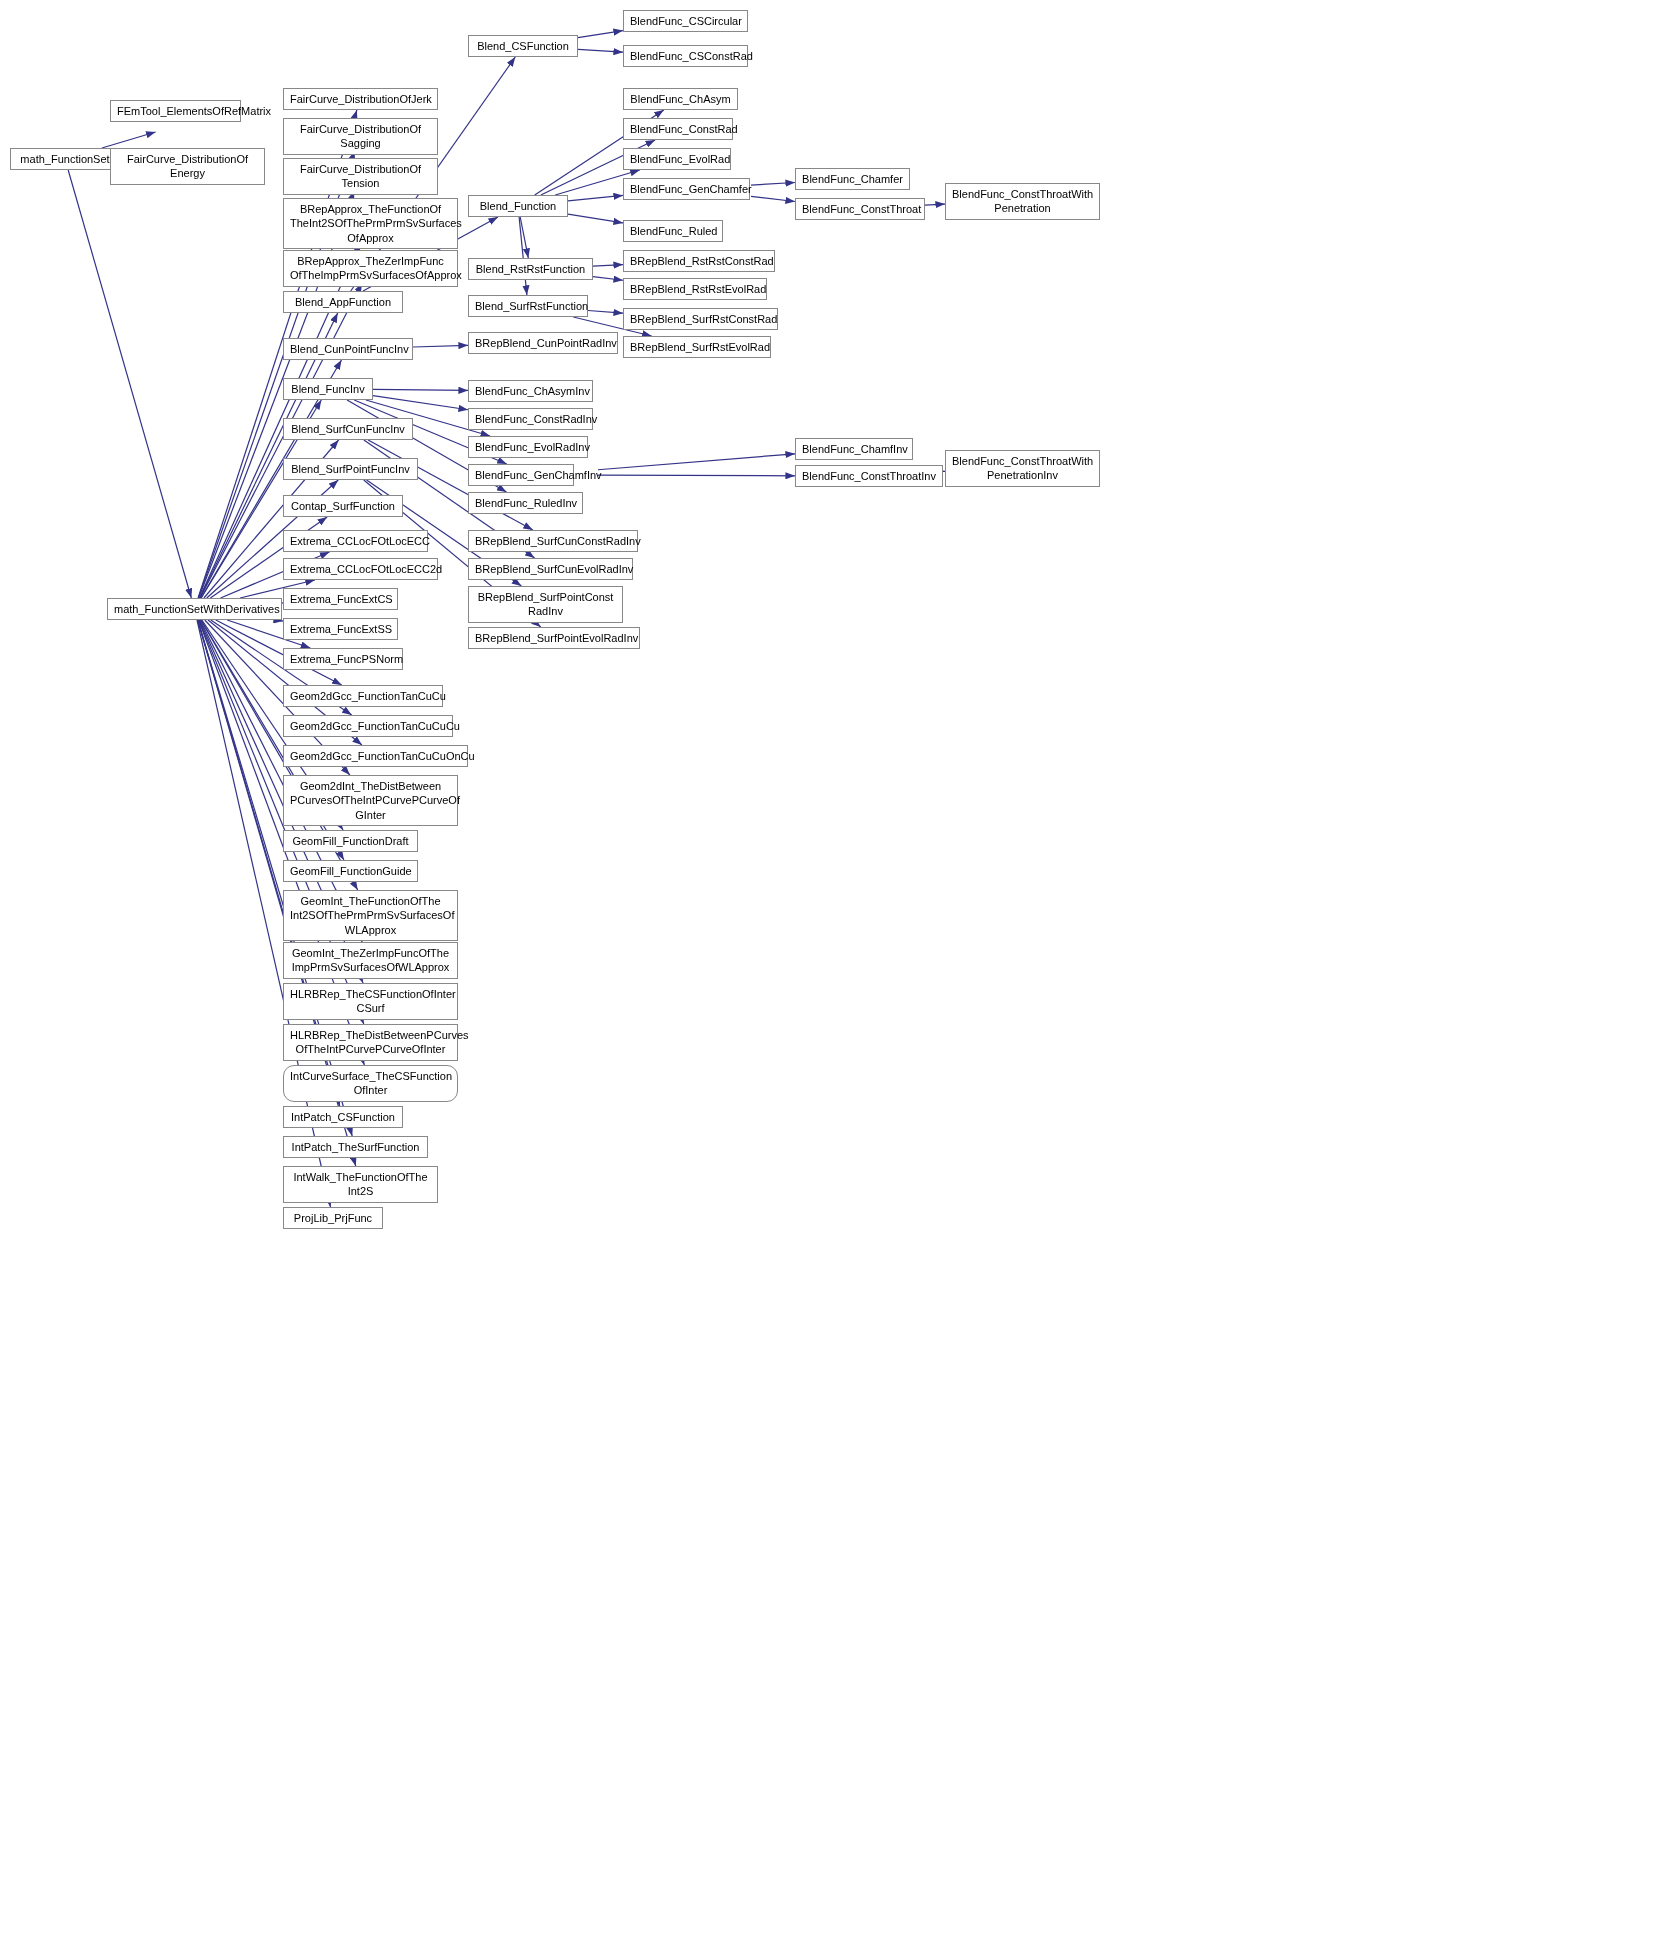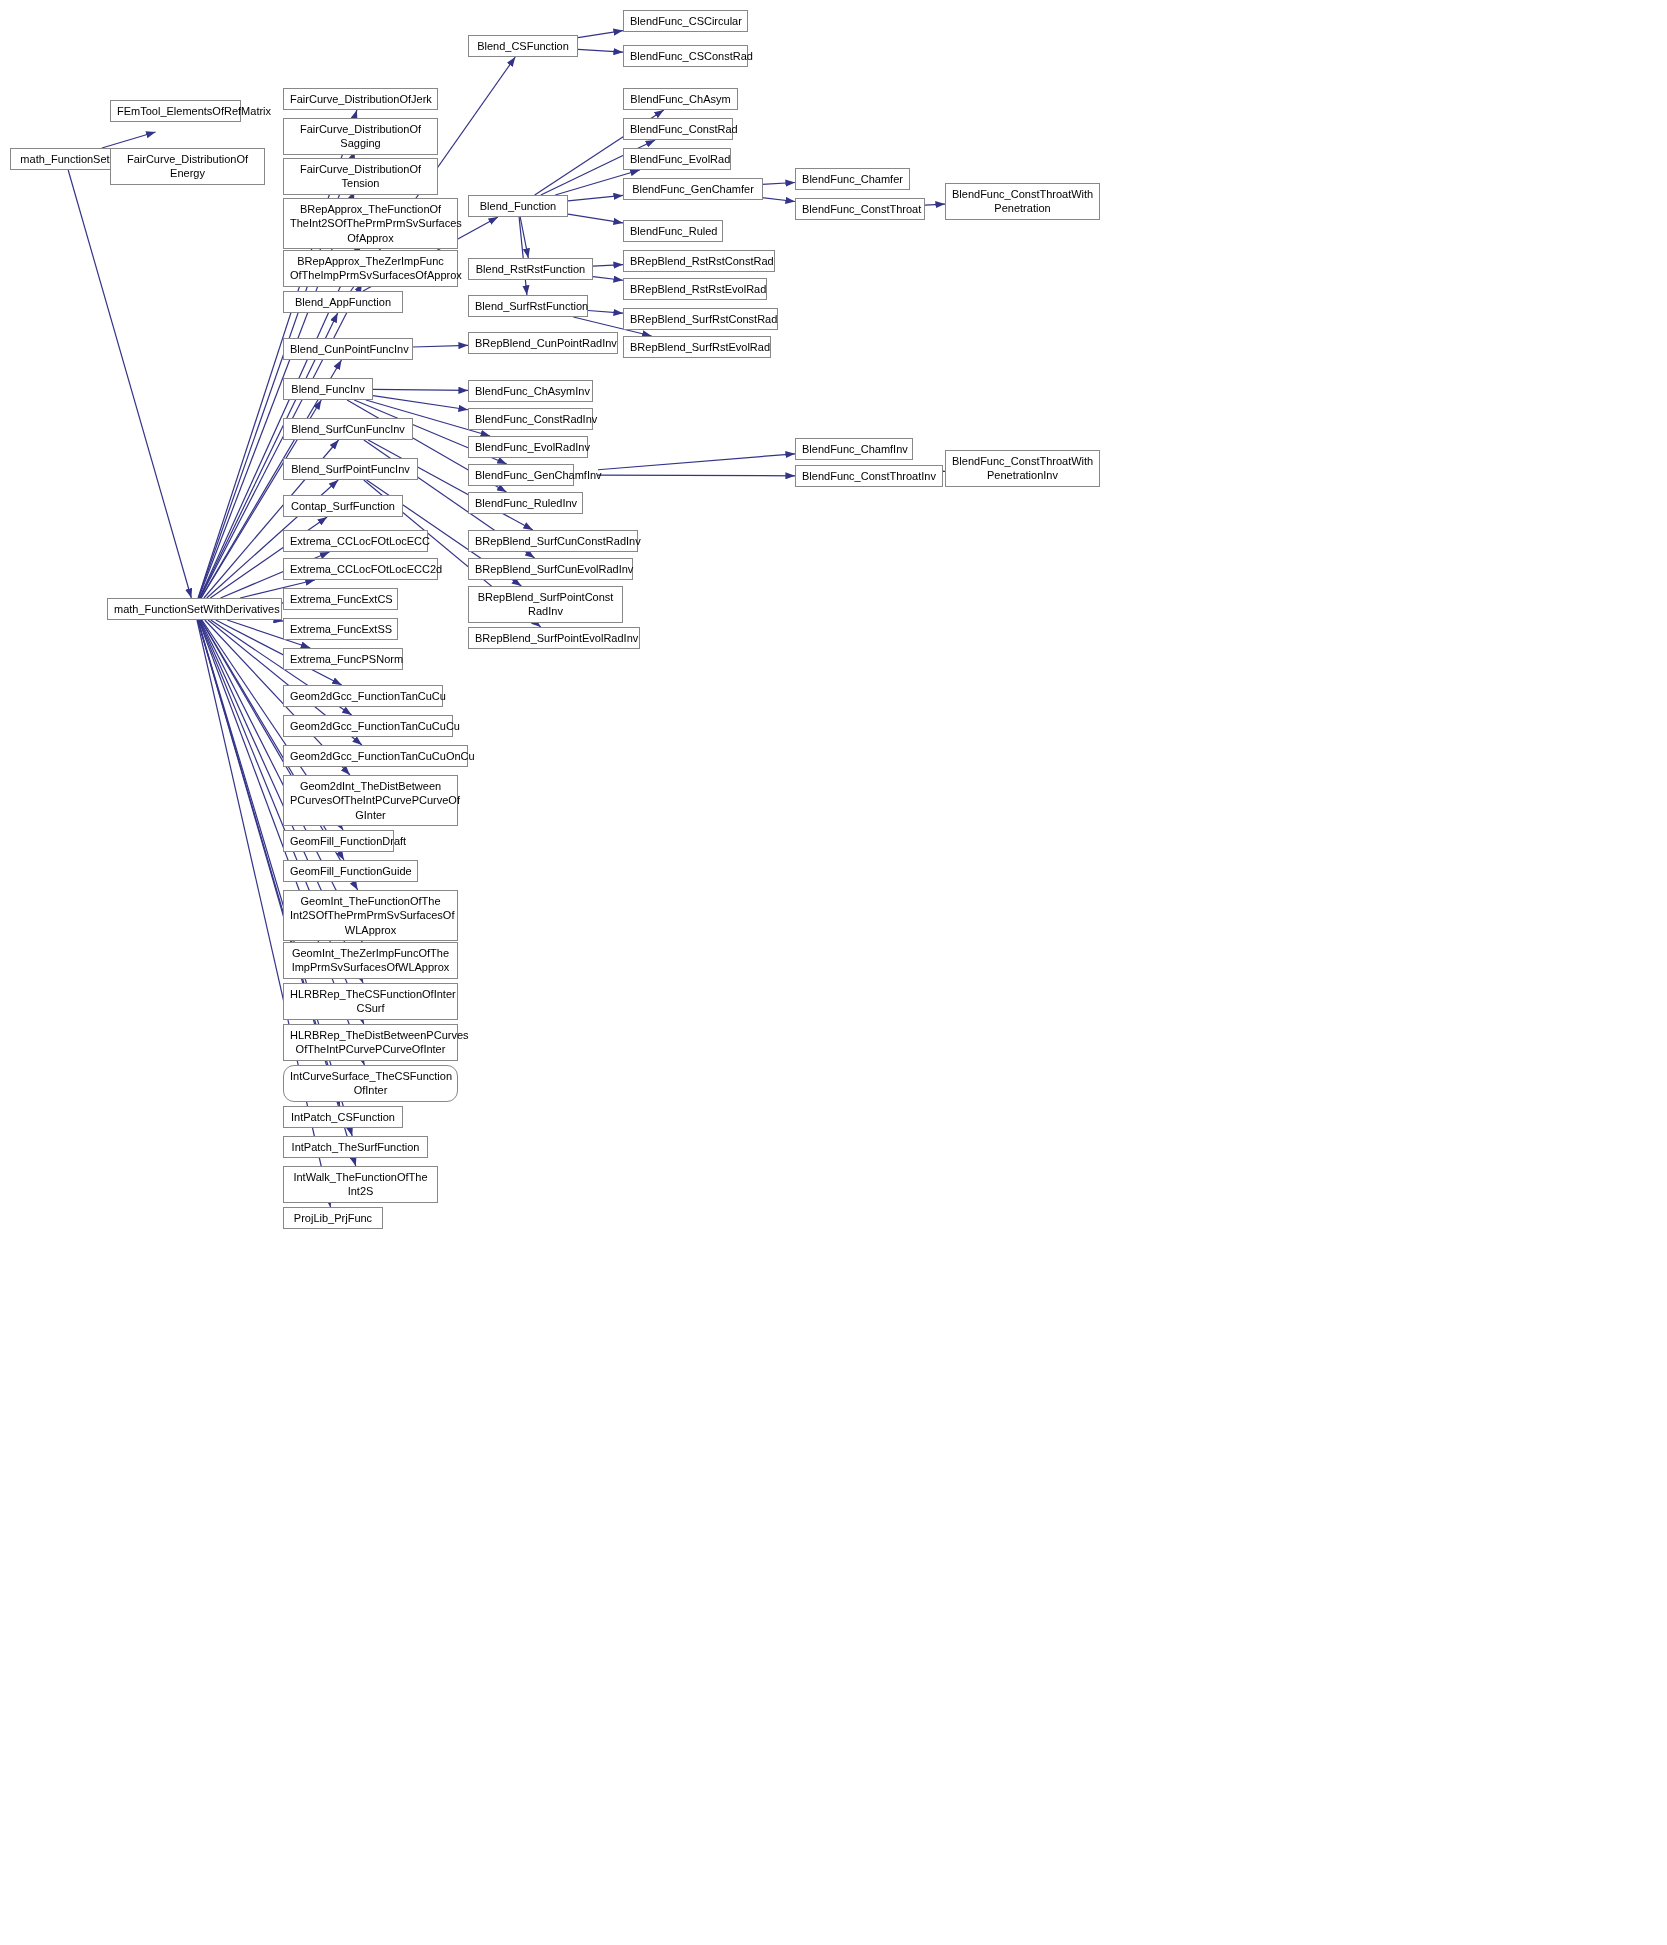--- a/index.html
+++ b/index.html
@@ -141,21 +141,21 @@
     <div class="node" style="left: 283px; top: 558px; width: 155px;">Extrema_CCLocFOtLocECC2d</div>
     <div class="node" style="left: 283px; top: 588px; width: 115px;">Extrema_FuncExtCS</div>
     <div class="node" style="left: 283px; top: 618px; width: 115px;">Extrema_FuncExtSS</div>
     <div class="node" style="left: 283px; top: 648px; width: 120px;">Extrema_FuncPSNorm</div>
     <div class="node" style="left: 283px; top: 685px; width: 160px;">Geom2dGcc_FunctionTanCuCu</div>
     <div class="node" style="left: 283px; top: 715px; width: 170px;">Geom2dGcc_FunctionTanCuCuCu</div>
     <div class="node" style="left: 283px; top: 745px; width: 185px;">Geom2dGcc_FunctionTanCuCuOnCu</div>
     <div class="node multi-line" style="left: 283px; top: 775px; width: 175px; white-space: normal; height: auto;">Geom2dInt_TheDistBetween
 PCurvesOfTheIntPCurvePCurveOf
 GInter</div>
-    <div class="node" style="left: 283px; top: 830px; width: 111px;">GeomFill_FunctionDraft</div>
+    <div class="node" style="left: 283px; top: 830px; width: 135px;">GeomFill_FunctionDraft</div>
     <div class="node" style="left: 283px; top: 860px; width: 135px;">GeomFill_FunctionGuide</div>
     <div class="node multi-line" style="left: 283px; top: 890px; width: 175px; white-space: normal; height: auto;">GeomInt_TheFunctionOfThe
 Int2SOfThePrmPrmSvSurfacesOf
 WLApprox</div>
     <div class="node multi-line" style="left: 283px; top: 942px; width: 175px; white-space: normal; height: auto;">GeomInt_TheZerImpFuncOfThe
 ImpPrmSvSurfacesOfWLApprox</div>
     <div class="node multi-line" style="left: 283px; top: 983px; width: 175px; white-space: normal; height: auto;">HLRBRep_TheCSFunctionOfInter
 CSurf</div>
     <div class="node multi-line" style="left: 283px; top: 1024px; width: 175px; white-space: normal; height: auto;">HLRBRep_TheDistBetweenPCurves
 OfTheIntPCurvePCurveOfInter</div>
@@ -179,21 +179,21 @@
     <div class="node" style="left: 468px; top: 530px; width: 170px;">BRepBlend_SurfCunConstRadInv</div>
     <div class="node" style="left: 468px; top: 558px; width: 165px;">BRepBlend_SurfCunEvolRadInv</div>
     <div class="node multi-line" style="left: 468px; top: 586px; width: 155px; white-space: normal; height: auto;">BRepBlend_SurfPointConst
 RadInv</div>
     <div class="node" style="left: 468px; top: 627px; width: 172px;">BRepBlend_SurfPointEvolRadInv</div>
     <div class="node" style="left: 623px; top: 10px; width: 125px;">BlendFunc_CSCircular</div>
     <div class="node" style="left: 623px; top: 45px; width: 125px;">BlendFunc_CSConstRad</div>
     <div class="node" style="left: 623px; top: 88px; width: 115px;">BlendFunc_ChAsym</div>
     <div class="node" style="left: 623px; top: 118px; width: 110px;">BlendFunc_ConstRad</div>
     <div class="node" style="left: 623px; top: 148px; width: 108px;">BlendFunc_EvolRad</div>
-    <div class="node" style="left: 623px; top: 178px; width: 140px;">BlendFunc_GenChamfer</div>
+    <div class="node" style="left: 623px; top: 178px; width: 127px;">BlendFunc_GenChamfer</div>
     <div class="node" style="left: 623px; top: 220px; width: 100px;">BlendFunc_Ruled</div>
     <div class="node" style="left: 623px; top: 250px; width: 152px;">BRepBlend_RstRstConstRad</div>
     <div class="node" style="left: 623px; top: 278px; width: 144px;">BRepBlend_RstRstEvolRad</div>
     <div class="node" style="left: 623px; top: 308px; width: 155px;">BRepBlend_SurfRstConstRad</div>
     <div class="node" style="left: 623px; top: 336px; width: 148px;">BRepBlend_SurfRstEvolRad</div>
     <div class="node" style="left: 795px; top: 168px; width: 115px;">BlendFunc_Chamfer</div>
     <div class="node" style="left: 795px; top: 198px; width: 130px;">BlendFunc_ConstThroat</div>
     <div class="node multi-line" style="left: 945px; top: 183px; width: 155px; white-space: normal; height: auto;">BlendFunc_ConstThroatWith
 Penetration</div>
     <div class="node" style="left: 795px; top: 438px; width: 118px;">BlendFunc_ChamfInv</div>

